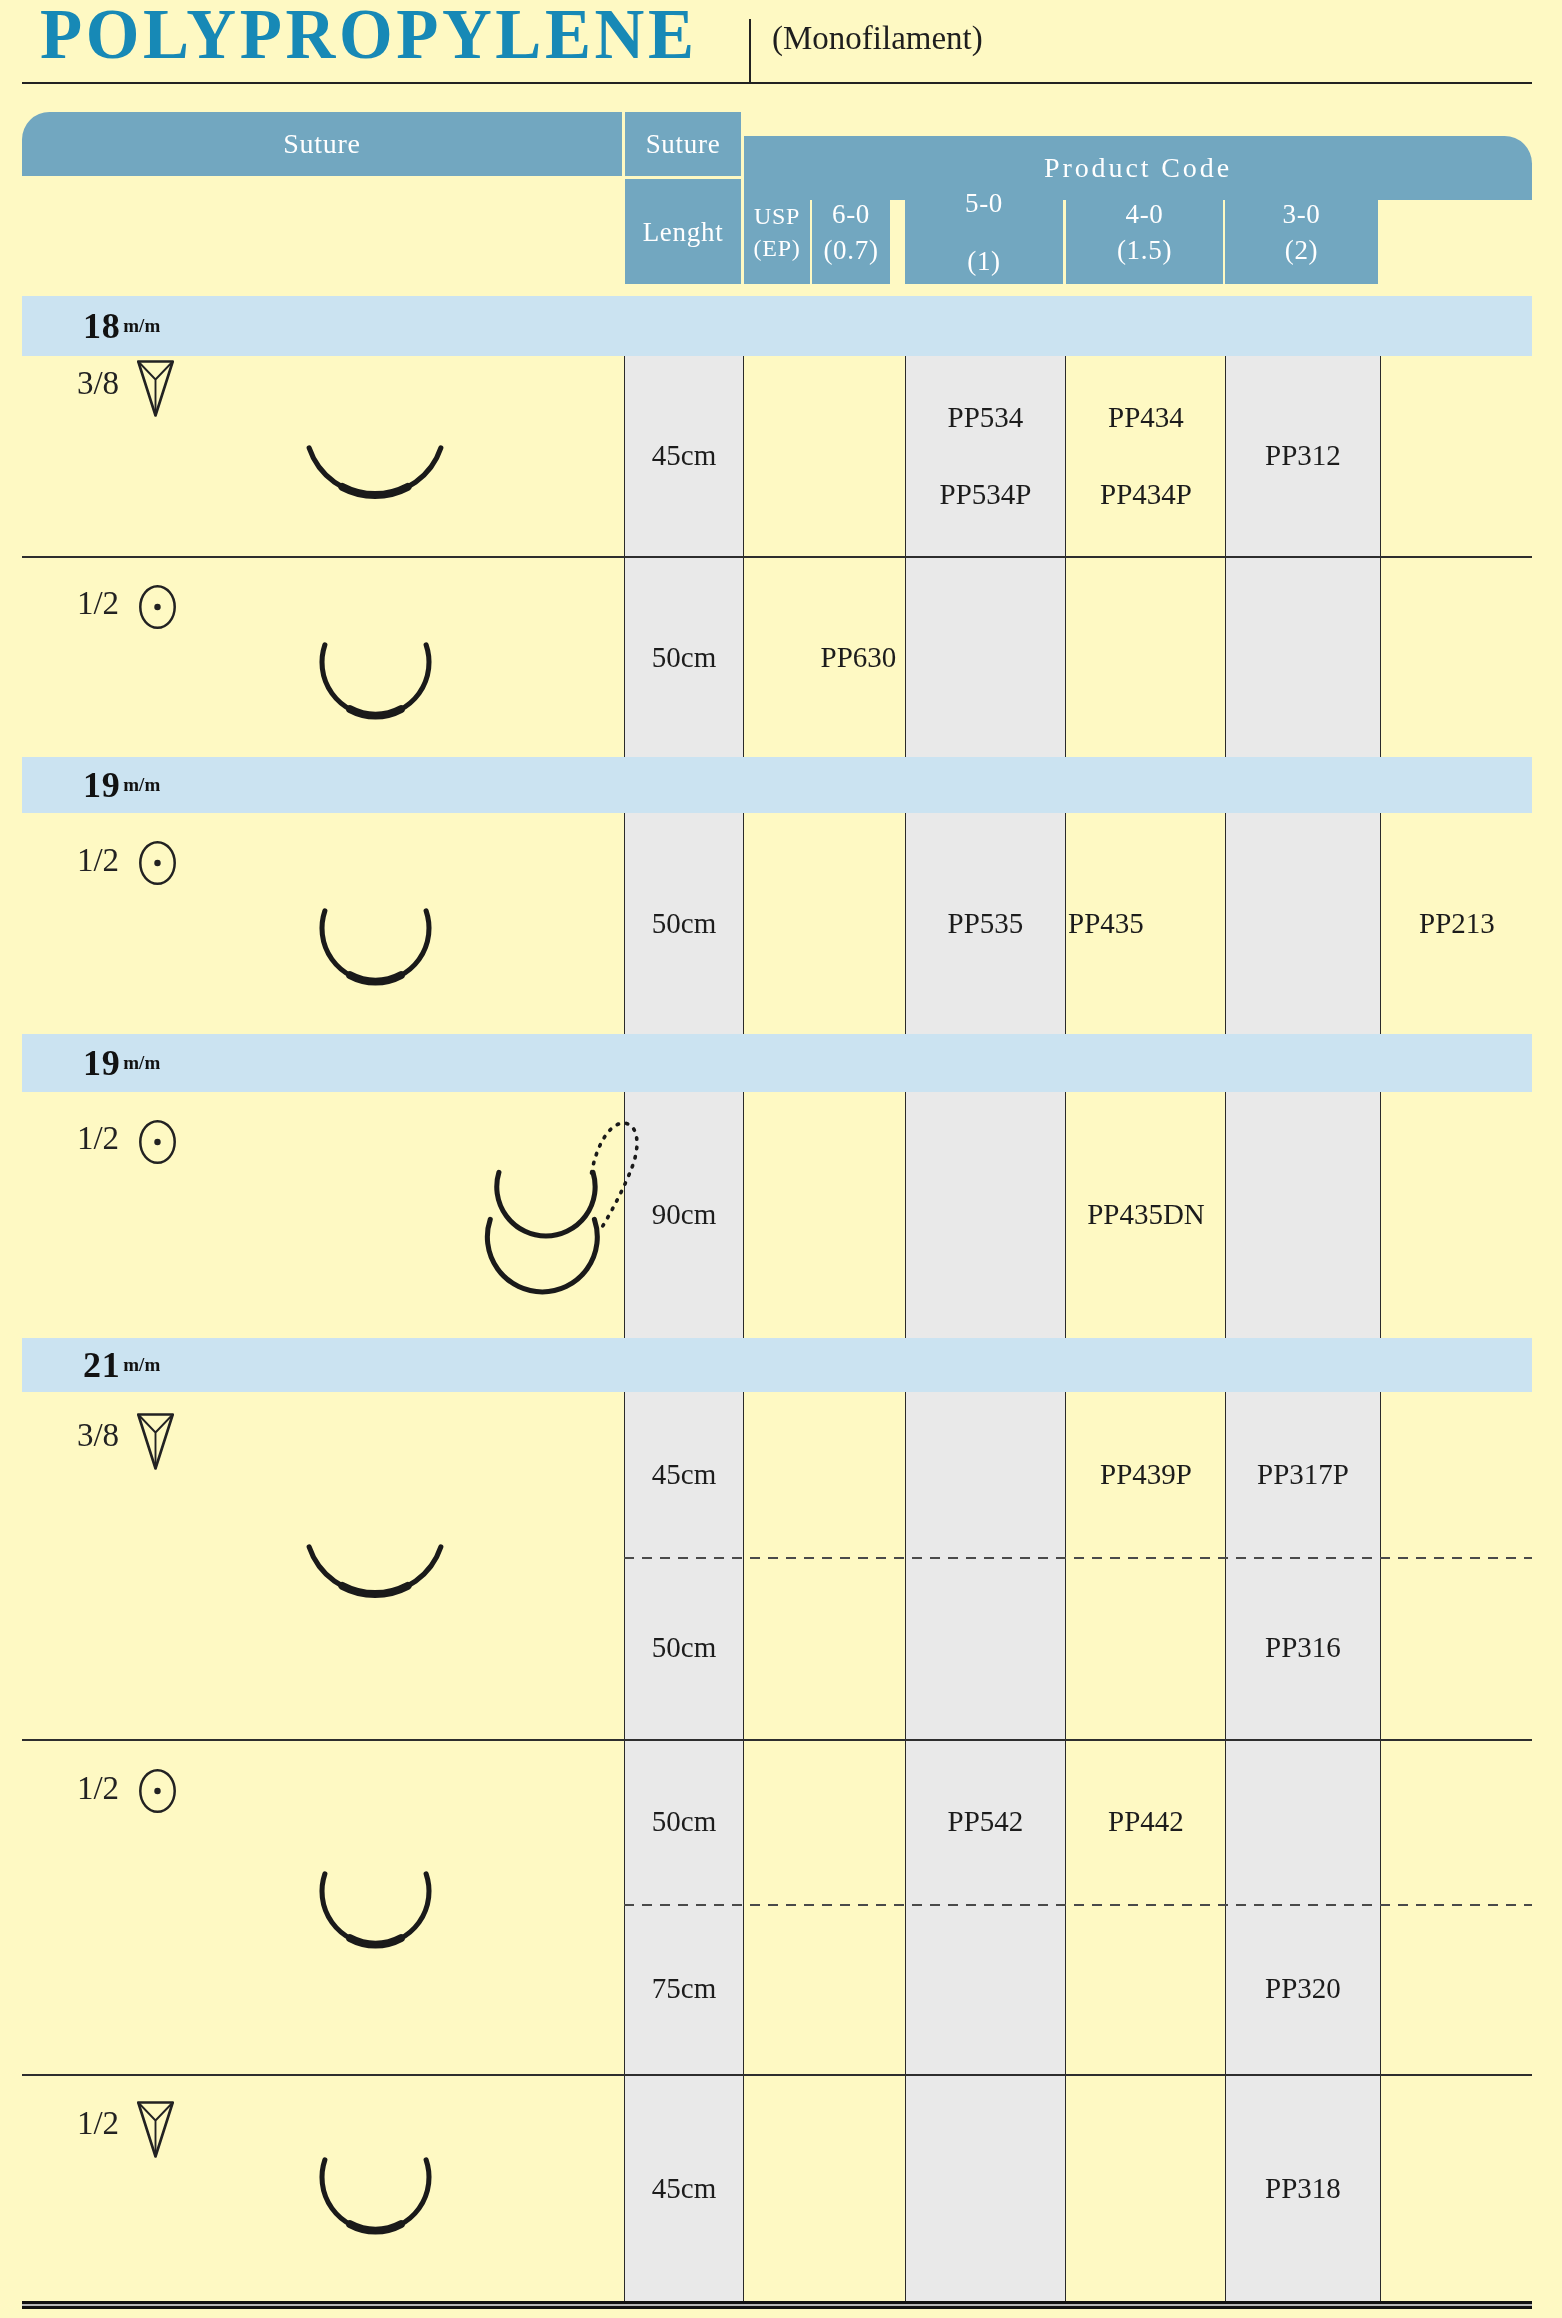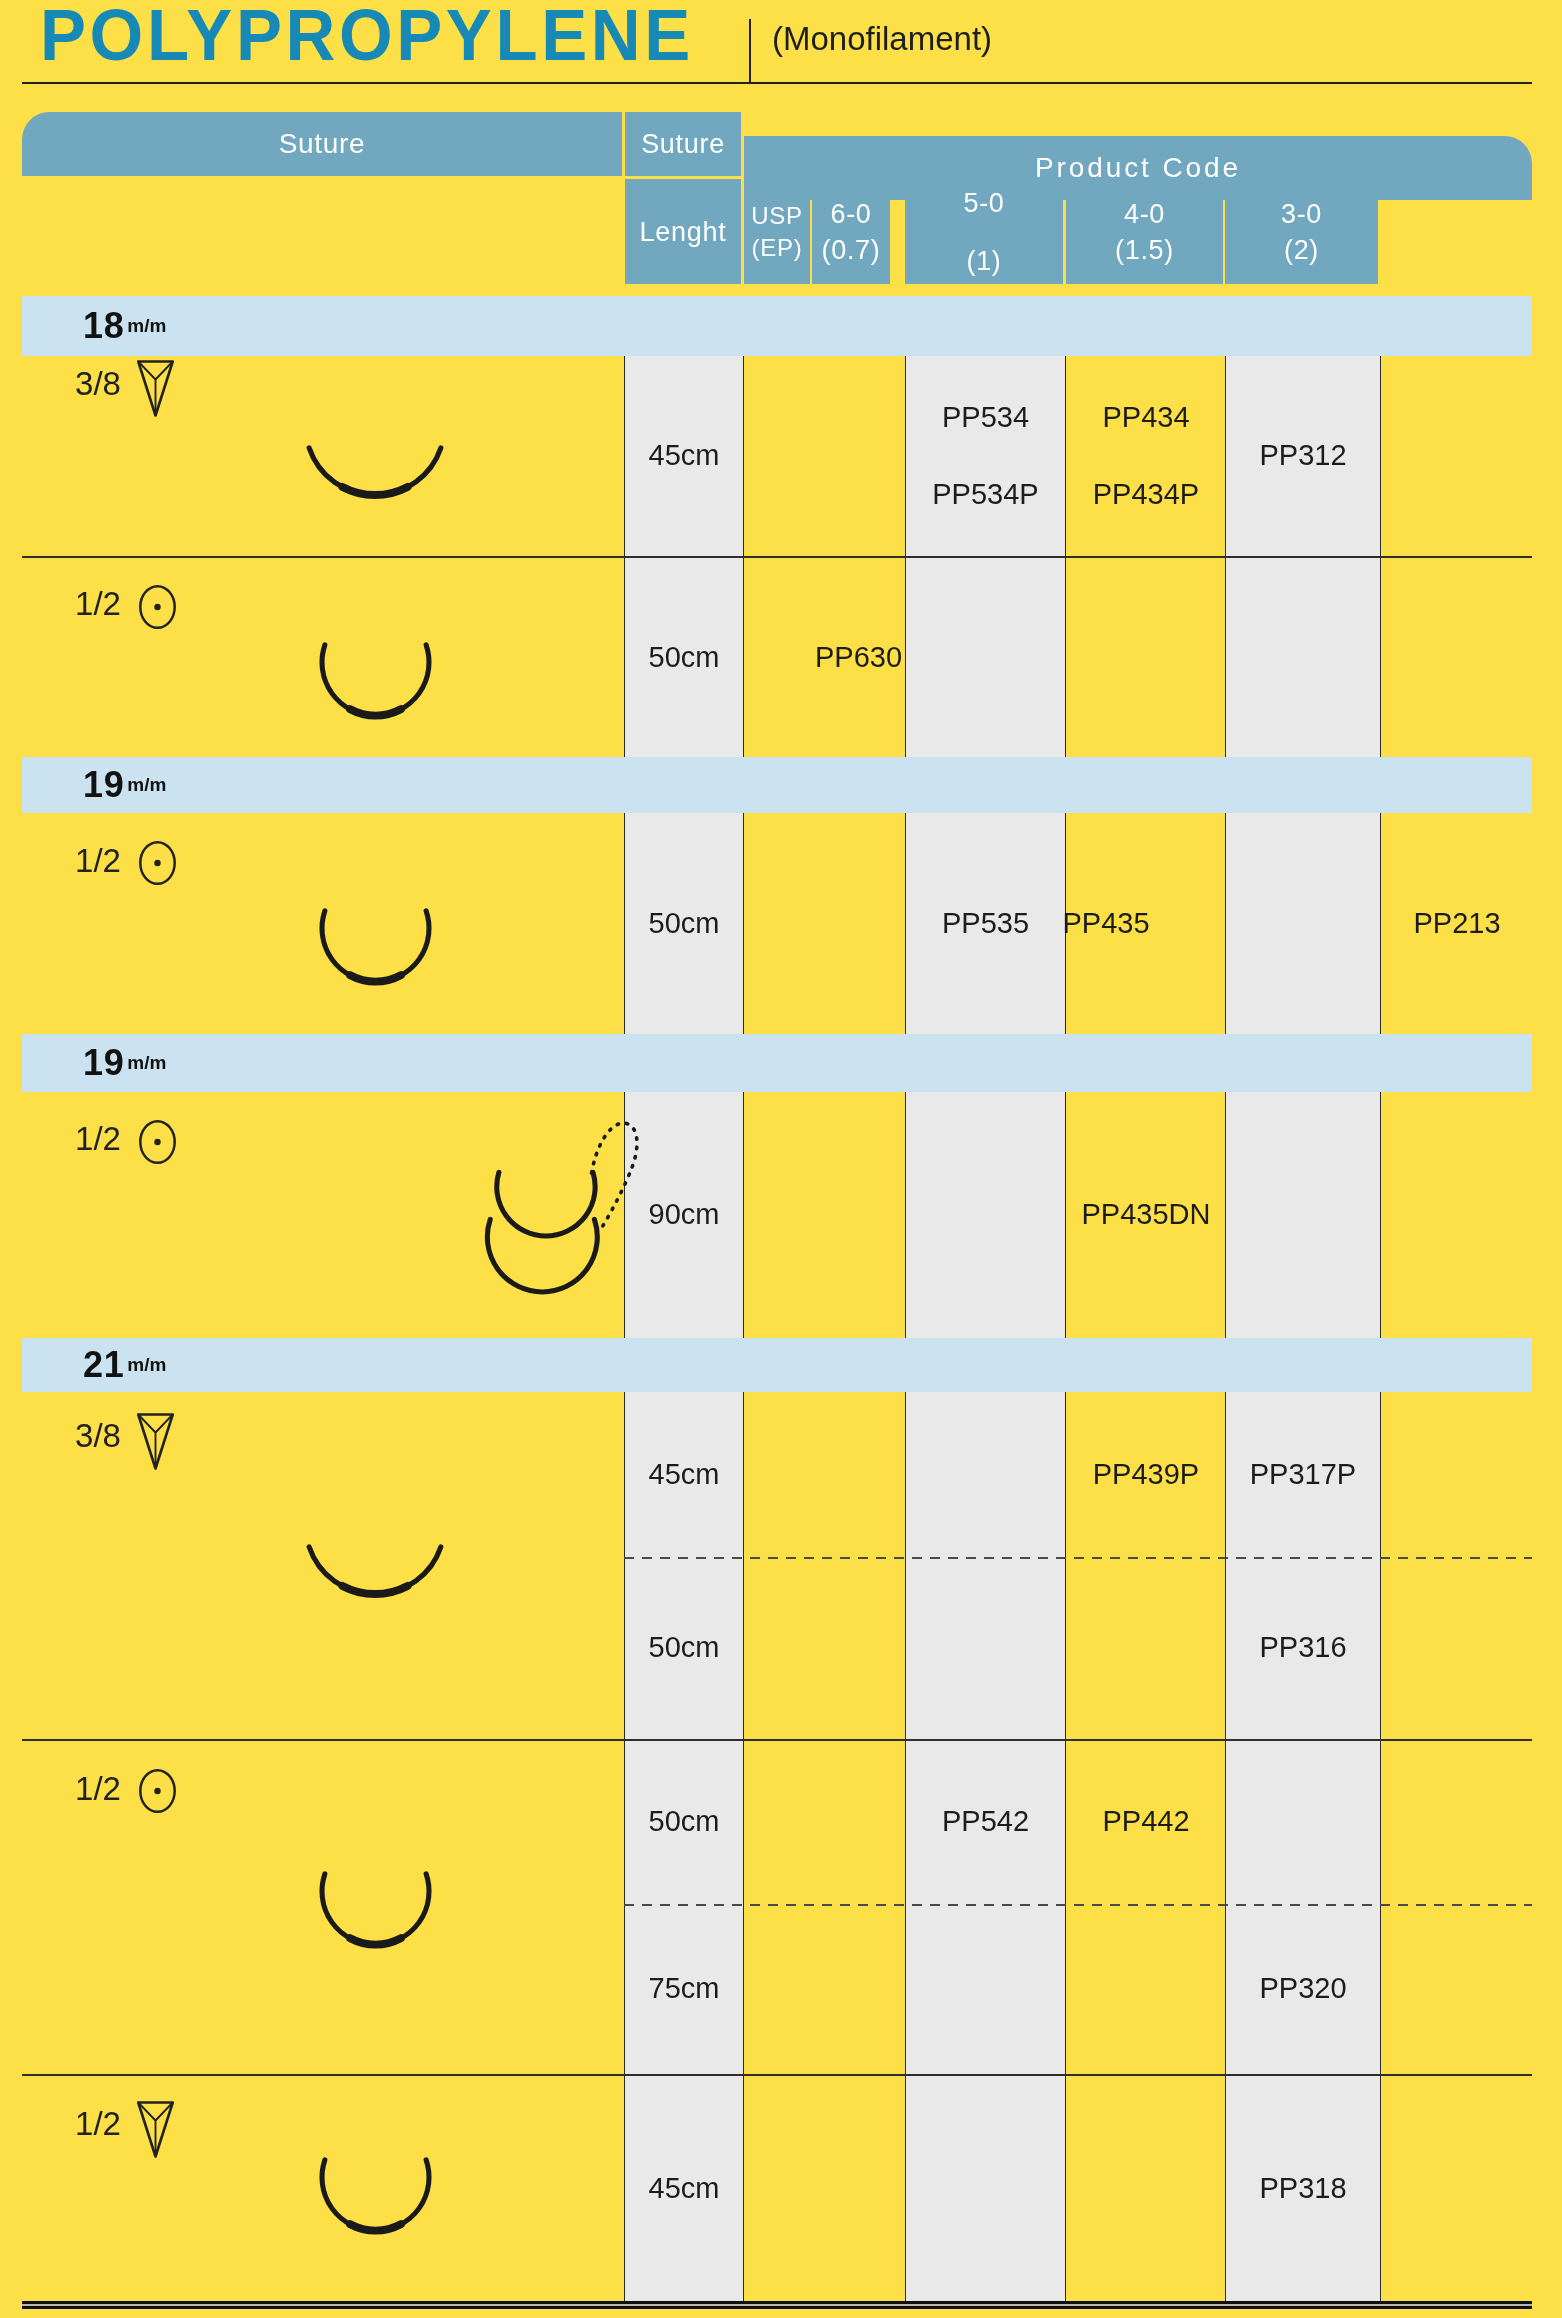--- a/index.html
+++ b/index.html
@@ -1,18 +1,18 @@
 <!DOCTYPE html>
 <html style="font-size:11.6px"><head>
 <meta charset="utf-8">
 <style>
   html,body{margin:0;padding:0;background:#ffffff;}
   .page{
-    position:relative;width:1562px;height:2319px;background:#fde047;
-    font-family:Liberation Sans, sans-serif;color:#1c1c1c;overflow:hidden;
+    position:relative;width:1562px;height:2319px;background:#fef9c3;
+    font-family:Liberation Serif, serif;color:#1c1c1c;overflow:hidden;
   }
   
   .main-title{
     position:absolute;left:40px;top:-5.8px;margin:0;
     font-size:69px;font-weight:700;letter-spacing:3.6px;color:#1789b6;
     transform:scaleY(1.04);transform-origin:top left;white-space:nowrap;
   }
   .title-vdiv{position:absolute;left:749px;top:19px;width:2.2px;height:64px;background:#222;}
   .subtitle{position:absolute;left:772px;top:20px;font-size:33px;color:#1e1e1e;}
   .title-rule{position:absolute;left:22px;top:82px;width:1510px;height:2.2px;background:#222;}

